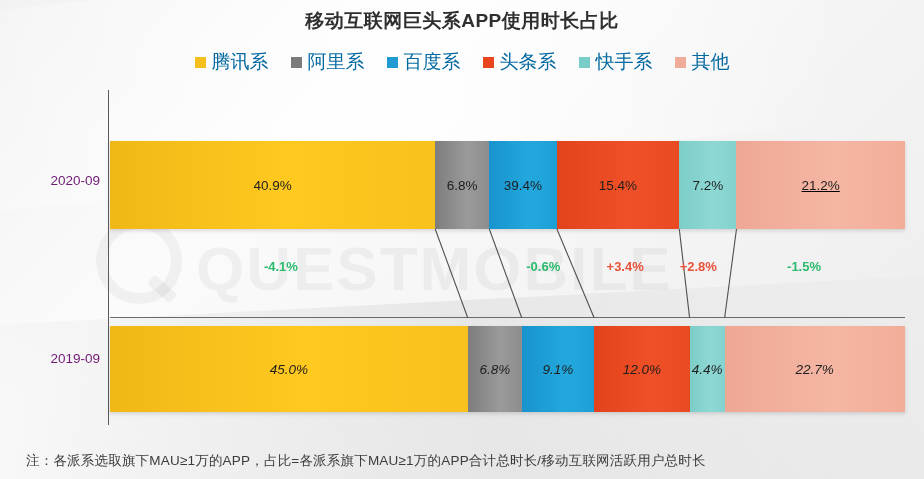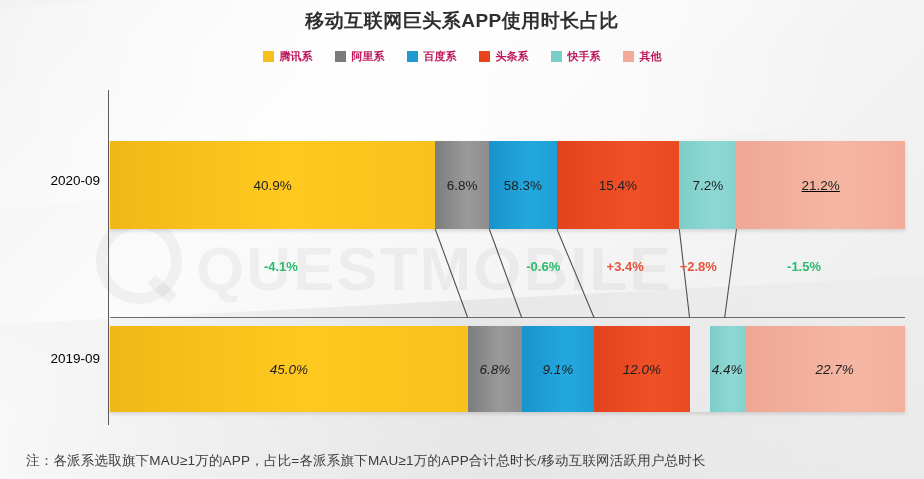--- a/index.html
+++ b/index.html
@@ -33,27 +33,27 @@
 
   
   .title { position:absolute; left:0; top:8px; width:924px; text-align:center;
            font-size:19px; font-weight:bold; color:#2f2f2f; letter-spacing:.5px; }
 
   
   .legend { position:absolute; left:0; top:49px; width:924px;
             display:flex; justify-content:center; align-items:center; gap:22px; }
   .legend-item { display:flex; align-items:center; gap:6px; }
   .legend-swatch { width:11px; height:11px; display:inline-block; }
-  .legend-label { font-size:11px; font-weight:bold; color:#be185d; }
+  .legend-label { font-size:19px; font-weight:normal; color:#0369a1; }
 
   
   .plot { position:absolute; left:0; top:0; width:924px; height:479px; }
   .axis-v { position:absolute; left:108px; top:90px; width:1px; height:335px; background:#5a5a5a; }
 
-  .cat-label { position:absolute; font-size:13.5px; color:#000000; text-align:right; width:92px; }
+  .cat-label { position:absolute; font-size:13.5px; color:#701a75; text-align:right; width:92px; }
   .cat-2020 { left:8px; top:173px; }
   .cat-2019 { left:8px; top:351px; }
 
   .bar-row { position:absolute; left:110px; display:flex; overflow:hidden;
              box-shadow: 0 2px 4px rgba(0,0,0,.13); }
   .bar-top    { top:141px; width:795px; height:88px; }
   .bar-bottom { top:326px; width:795px; height:86px;font-style:italic; }
 
   .seg { position:relative; display:flex; align-items:center; justify-content:center;
          height:100%; }
@@ -121,21 +121,21 @@
     <div class="cat-label cat-2019">2019-09</div>
 
     <div class="bar-row bar-top">
       <div class="seg" style="flex:0 0 40.9%; background:linear-gradient(90deg,#f0b816,#ffc920 55%,#f9c11c);">
         <span class="seg-label">40.9%</span>
       </div>
       <div class="seg" style="flex:0 0 6.8%; background:linear-gradient(90deg,#7d7d7d,#9a9a9a 60%,#8d8d8d);">
         <span class="seg-label">6.8%</span>
       </div>
       <div class="seg" style="flex:0 0 8.5%; background:linear-gradient(90deg,#1893cd,#23a8dd 60%,#1d9fd6);">
-        <span class="seg-label">58.3%</span>
+        <span class="seg-label">39.4%</span>
       </div>
       <div class="seg" style="flex:0 0 15.4%; background:linear-gradient(90deg,#e3431c,#ef5027 60%,#e94a22);">
         <span class="seg-label">15.4%</span>
       </div>
       <div class="seg" style="flex:0 0 7.2%; background:linear-gradient(90deg,#7ccdc8,#8ed8d4 60%,#83d2ce);">
         <span class="seg-label">7.2%</span>
       </div>
       <div class="seg" style="flex:0 0 21.2%; background:linear-gradient(90deg,#efa795,#f5b6a4 60%,#f2ad99);text-decoration:underline;">
         <span class="seg-label">21.2%</span>
       </div>
@@ -162,21 +162,21 @@
       </div>
       <div class="seg" style="flex:0 0 6.8%; background:linear-gradient(90deg,#7d7d7d,#9a9a9a 60%,#8d8d8d);">
         <span class="seg-label">6.8%</span>
       </div>
       <div class="seg" style="flex:0 0 9.1%; background:linear-gradient(90deg,#1893cd,#23a8dd 60%,#1d9fd6);">
         <span class="seg-label">9.1%</span>
       </div>
       <div class="seg" style="flex:0 0 12.0%; background:linear-gradient(90deg,#e3431c,#ef5027 60%,#e94a22);">
         <span class="seg-label">12.0%</span>
       </div>
-      <div class="seg" style="flex:0 0 4.4%; background:linear-gradient(90deg,#7ccdc8,#8ed8d4 60%,#83d2ce);margin-left:20px;">
+      <div class="seg" style="flex:0 0 4.4%; background:linear-gradient(90deg,#7ccdc8,#8ed8d4 60%,#83d2ce);">
         <span class="seg-label">4.4%</span>
       </div>
       <div class="seg" style="flex:0 0 22.7%; background:linear-gradient(90deg,#efa795,#f5b6a4 60%,#f2ad99);">
         <span class="seg-label">22.7%</span>
       </div>
     </div>
 
   </div>
 
   <div class="footnote">注：各派系选取旗下MAU≥1万的APP，占比=各派系旗下MAU≥1万的APP合计总时长/移动互联网活跃用户总时长</div>

